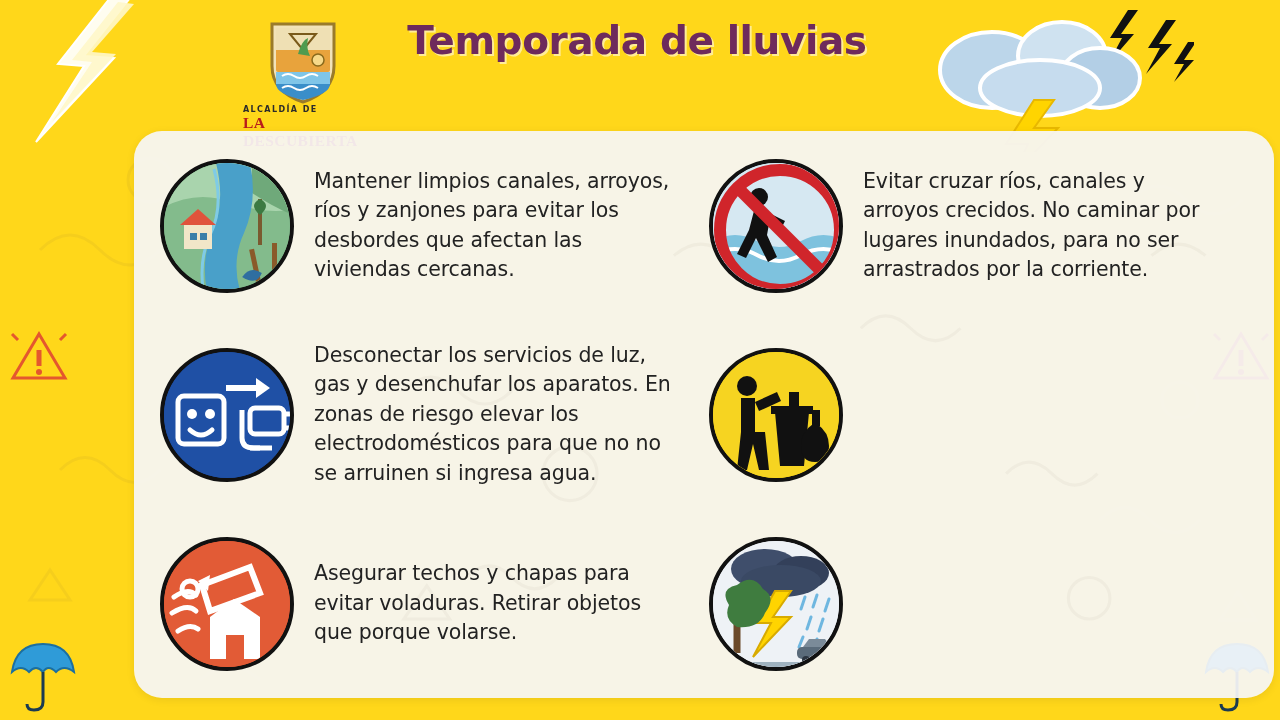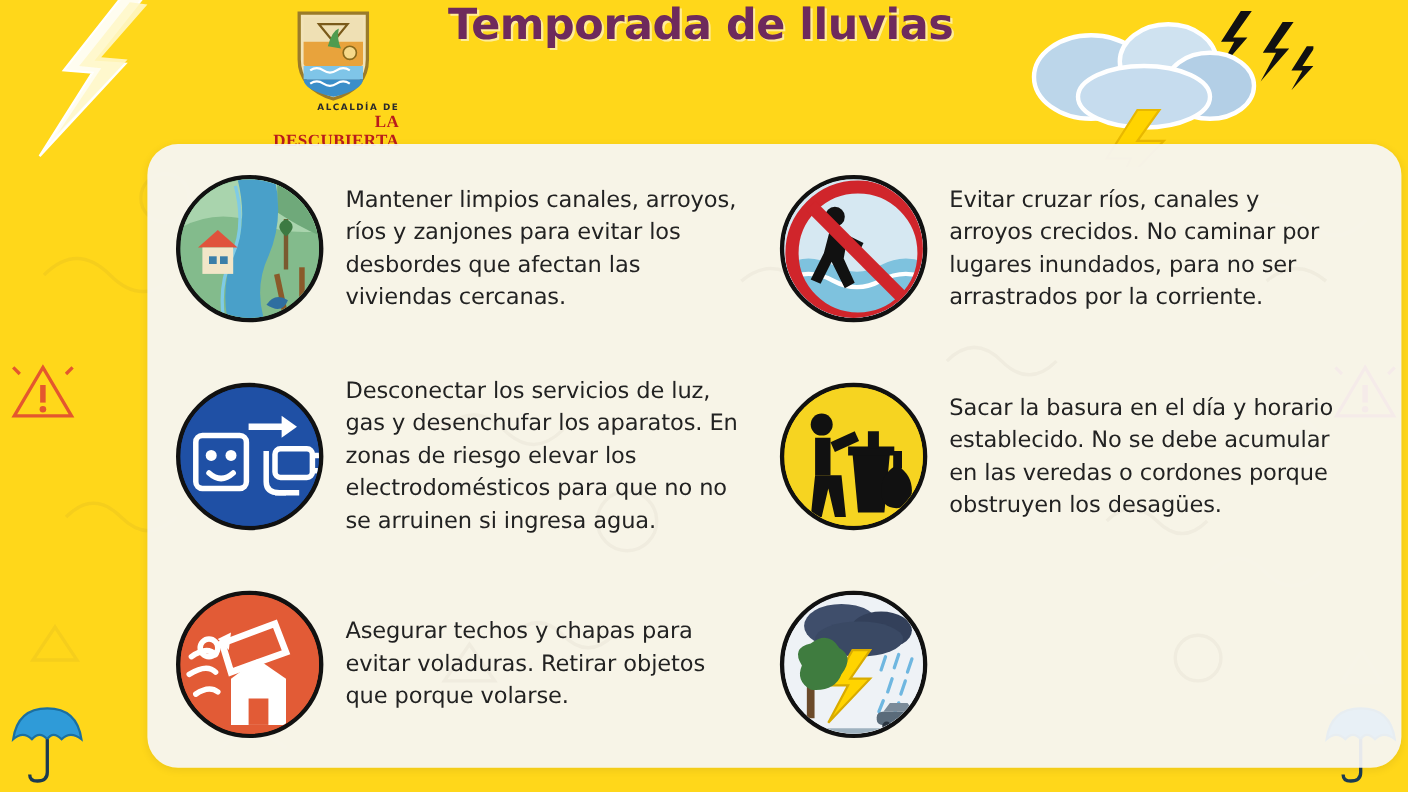--- a/index.html
+++ b/index.html
@@ -45,23 +45,23 @@
   .header {
     position: absolute;
     left: 0;
     top: 0;
     width: 1280px;
     height: 128px;
   }
   .crest {
     position: absolute;
     left: 243px;
-    top: 8px;
+    top: 20px;
     width: 120px;
-    text-align: right;
+    text-align: left;
   }
   .crest-shield {
     width: 70px;
     height: 84px;
     margin: 0 auto;
     position: relative;
   }
   .crest-cap {
     font-size: 8px;
     letter-spacing: 1.4px;
@@ -73,21 +73,21 @@
     font-size: 15.5px;
     letter-spacing: 0.4px;
     color: #b91c1c;
     font-weight: bold;
     font-family: "Liberation Serif", serif;
   }
 
   .title-wrap {
     position: absolute;
     left: 372px;
-    top: 0;
+    top: 18px;
     width: 530px;
     text-align: center;
   }
   .title-line {
     font-family: "DejaVu Sans", sans-serif;
     font-weight: bold;
     color: #6e2a5c;
     font-size: 39px;
     line-height: 46px;
     letter-spacing: -0.4px;
@@ -358,21 +358,20 @@
             </g>
             <path d="M62 60 h34 l-5 54 h-24 z" fill="#111111"></path>
             <path d="M58 54 h42 v8 h-42 z" fill="#111111"></path>
             <path d="M76 40 h10 v16 h-10 z" fill="#111111"></path>
             <g fill="#111111">
               <path d="M104 72 q12 8 12 22 q0 16 -14 16 q-14 0 -14 -16 q0 -14 12 -22 z"></path>
               <rect x="99" y="58" width="8" height="16"></rect>
             </g>
           </svg>
         </div>
-        <div class="tip-text">Sacar la basura en el día y horario establecido. No se debe acumular en las veredas o cordones porque obstruyen los desagües.</div>
       </div>
 
       <div class="tip left">
         <div class="icon-badge" style="background:#e05a35">
           <svg viewBox="0 0 134 134" width="134" height="134">
             <rect x="0" y="0" width="134" height="134" fill="#e25b36"></rect>
             <path d="M38 44 L86 26 L96 52 L46 70 Z" fill="none" stroke="#ffffff" stroke-width="6"></path>
             <path d="M34 40 L46 34 L44 50 Z" fill="#ffffff"></path>
             <path d="M46 76 L70 58 L96 76 V118 H46 Z" fill="#ffffff"></path>
             <rect x="62" y="94" width="18" height="24" fill="#e25b36"></rect>

